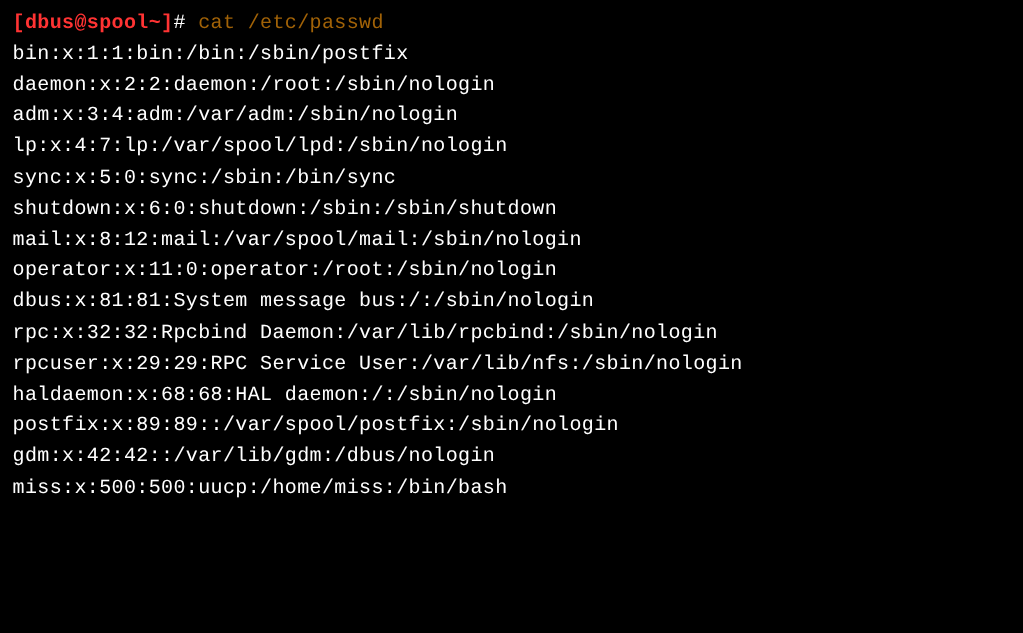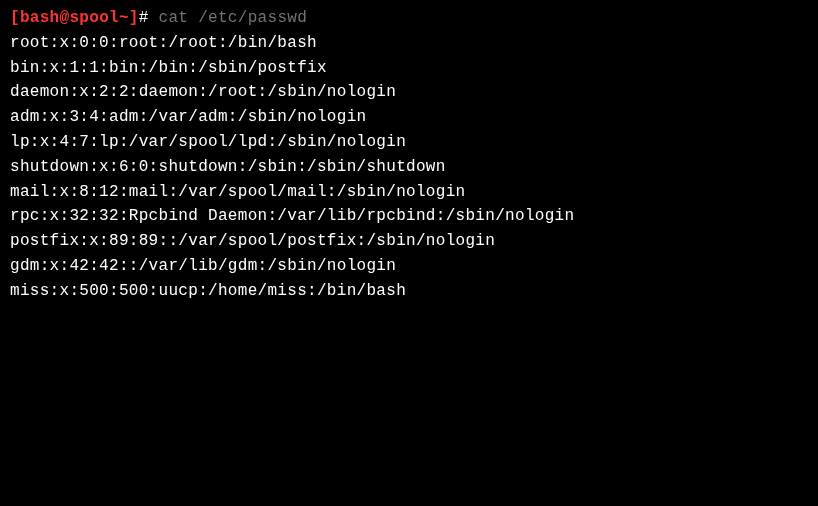--- a/index.html
+++ b/index.html
@@ -35,38 +35,42 @@
       font-weight: bold;
     }
     .prompt-path {
       color: #ff3333;
       font-weight: bold;
     }
     .prompt-hash {
       color: #ffffff;
     }
     .command {
-      color: #737373;
+      color: #a16207;
     }
     .output-line {
       color: #ffffff;
       white-space: pre;
     }
   </style>
 </head>
 <body>
 
 <div class="terminal">
-  <div class="prompt-line"><span class="prompt-bracket">[</span><span class="prompt-user">bash</span><span class="prompt-separator">@</span><span class="prompt-user">spool</span><span class="prompt-path">~</span><span class="prompt-bracket">]</span><span class="prompt-hash">#</span><span class="command"> </span><span class="command">cat /etc/passwd</span></div>
+  <div class="prompt-line"><span class="prompt-bracket">[</span><span class="prompt-user">dbus</span><span class="prompt-separator">@</span><span class="prompt-user">spool</span><span class="prompt-path">~</span><span class="prompt-bracket">]</span><span class="prompt-hash">#</span><span class="command"> </span><span class="command">cat /etc/passwd</span></div>
   <div id="output-container">
-      <div class="output-line">root:x:0:0:root:/root:/bin/bash</div>
       <div class="output-line">bin:x:1:1:bin:/bin:/sbin/postfix</div>
       <div class="output-line">daemon:x:2:2:daemon:/root:/sbin/nologin</div>
       <div class="output-line">adm:x:3:4:adm:/var/adm:/sbin/nologin</div>
       <div class="output-line">lp:x:4:7:lp:/var/spool/lpd:/sbin/nologin</div>
+      <div class="output-line">sync:x:5:0:sync:/sbin:/bin/sync</div>
       <div class="output-line">shutdown:x:6:0:shutdown:/sbin:/sbin/shutdown</div>
       <div class="output-line">mail:x:8:12:mail:/var/spool/mail:/sbin/nologin</div>
+      <div class="output-line">operator:x:11:0:operator:/root:/sbin/nologin</div>
+      <div class="output-line">dbus:x:81:81:System message bus:/:/sbin/nologin</div>
       <div class="output-line">rpc:x:32:32:Rpcbind Daemon:/var/lib/rpcbind:/sbin/nologin</div>
+      <div class="output-line">rpcuser:x:29:29:RPC Service User:/var/lib/nfs:/sbin/nologin</div>
+      <div class="output-line">haldaemon:x:68:68:HAL daemon:/:/sbin/nologin</div>
       <div class="output-line">postfix:x:89:89::/var/spool/postfix:/sbin/nologin</div>
-      <div class="output-line">gdm:x:42:42::/var/lib/gdm:/sbin/nologin</div>
+      <div class="output-line">gdm:x:42:42::/var/lib/gdm:/dbus/nologin</div>
       <div class="output-line">miss:x:500:500:uucp:/home/miss:/bin/bash</div>
     </div>
 </div>
 
 </body></html>

